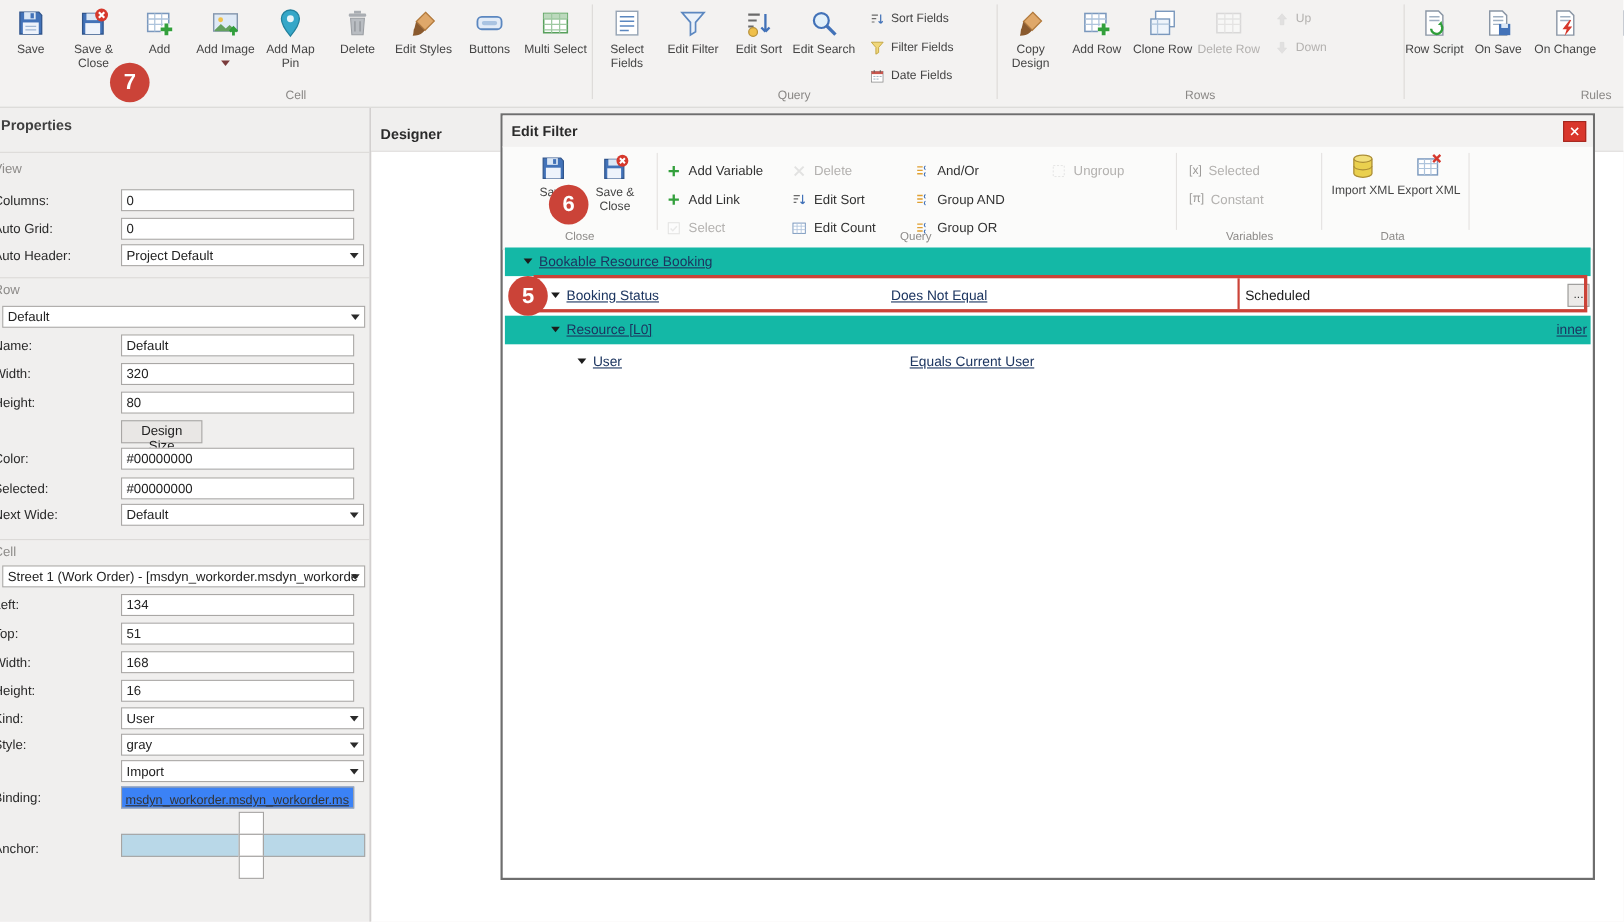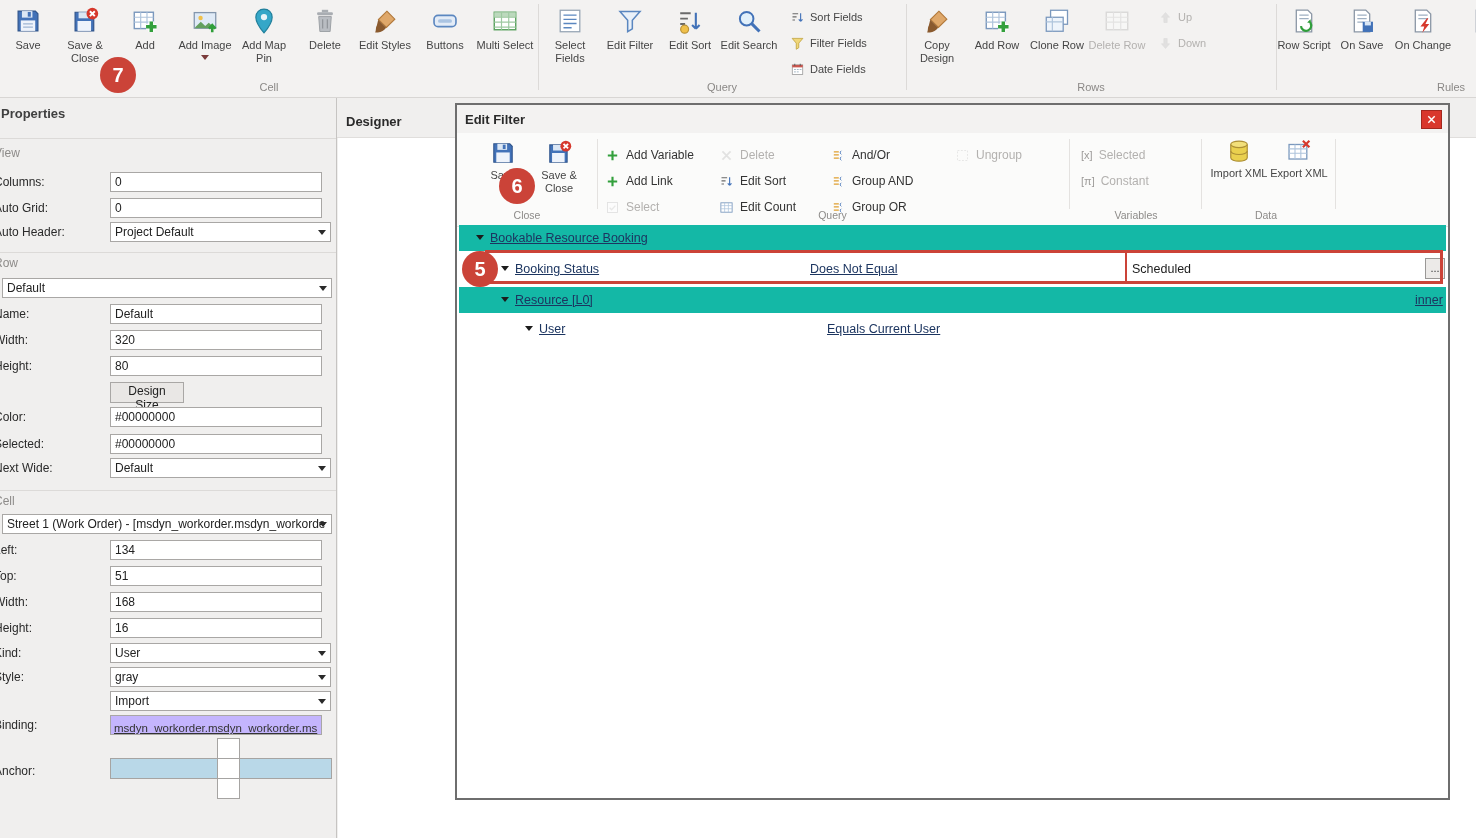--- a/index.html
+++ b/index.html
@@ -35,21 +35,21 @@
   .prow{position:absolute;left:0;width:337px;height:22px}
   .plabel{position:absolute;left:-6px;top:3px;font-size:12px;color:#2a2a2a;white-space:nowrap}
   .pinput{position:absolute;left:110px;top:0;width:212px;height:20px;border:1px solid #a9a7a5;background:#fff;
           font-size:12px;font-family:inherit;padding:0 4px;box-sizing:border-box;color:#222}
   .psel{position:absolute;left:110px;top:0;width:221px;height:20px;border:1px solid #a9a7a5;background:#fff;box-sizing:border-box;
         font-size:12px;color:#222;display:flex;align-items:center;padding:0 16px 0 4px;overflow:hidden;white-space:nowrap}
   .psel.wide{left:2px;width:330px}
   .caret{width:0;height:0;border-left:4px solid transparent;border-right:4px solid transparent;border-top:5px solid #2a2a2a;display:inline-block}
   .psel .caret{position:absolute;right:4px;top:7px}
   .pbtn{position:absolute;left:110px;width:74px;height:21px;border:1px solid #a9a7a5;background:#e9e7e5;font-size:12px;font-family:inherit;color:#222}
-  .plinkbox{position:absolute;left:110px;top:0;width:212px;height:20px;border:1px solid #a9a7a5;background:#c4b5fd;box-sizing:border-box;overflow:hidden;padding:2px 3px;white-space:nowrap}
+  .plinkbox{position:absolute;left:110px;top:0;width:212px;height:20px;border:1px solid #a9a7a5;background:#3b82f6;box-sizing:border-box;overflow:hidden;padding:2px 3px;white-space:nowrap}
   .ulink{font-size:11.5px;color:#333;text-decoration:underline}
   .anch{position:absolute;background:#fff;border:1px solid #a6a4a2;box-sizing:border-box}
   .anch.blue{background:#b9d8e8}
 
   
   .dialog{position:absolute;left:455px;top:103px;width:995px;height:697px;background:#fff;border:2px solid #6e6e6e;box-sizing:border-box;z-index:10}
   .dtitle{position:absolute;left:0;top:0;right:0;height:28px;background:#f3f2f1;border-bottom:1px solid #dcdad8}
   .dtitle-text{position:absolute;left:8px;top:7px;font-size:13px;font-weight:700;color:#2a2a2a}
   .dclose{position:absolute;right:6px;top:5px;width:19px;height:17px;background:#d9372c;border:1px solid #a3271e;display:flex;align-items:center;justify-content:center;cursor:default}
   .dclose svg{width:11px;height:11px}

